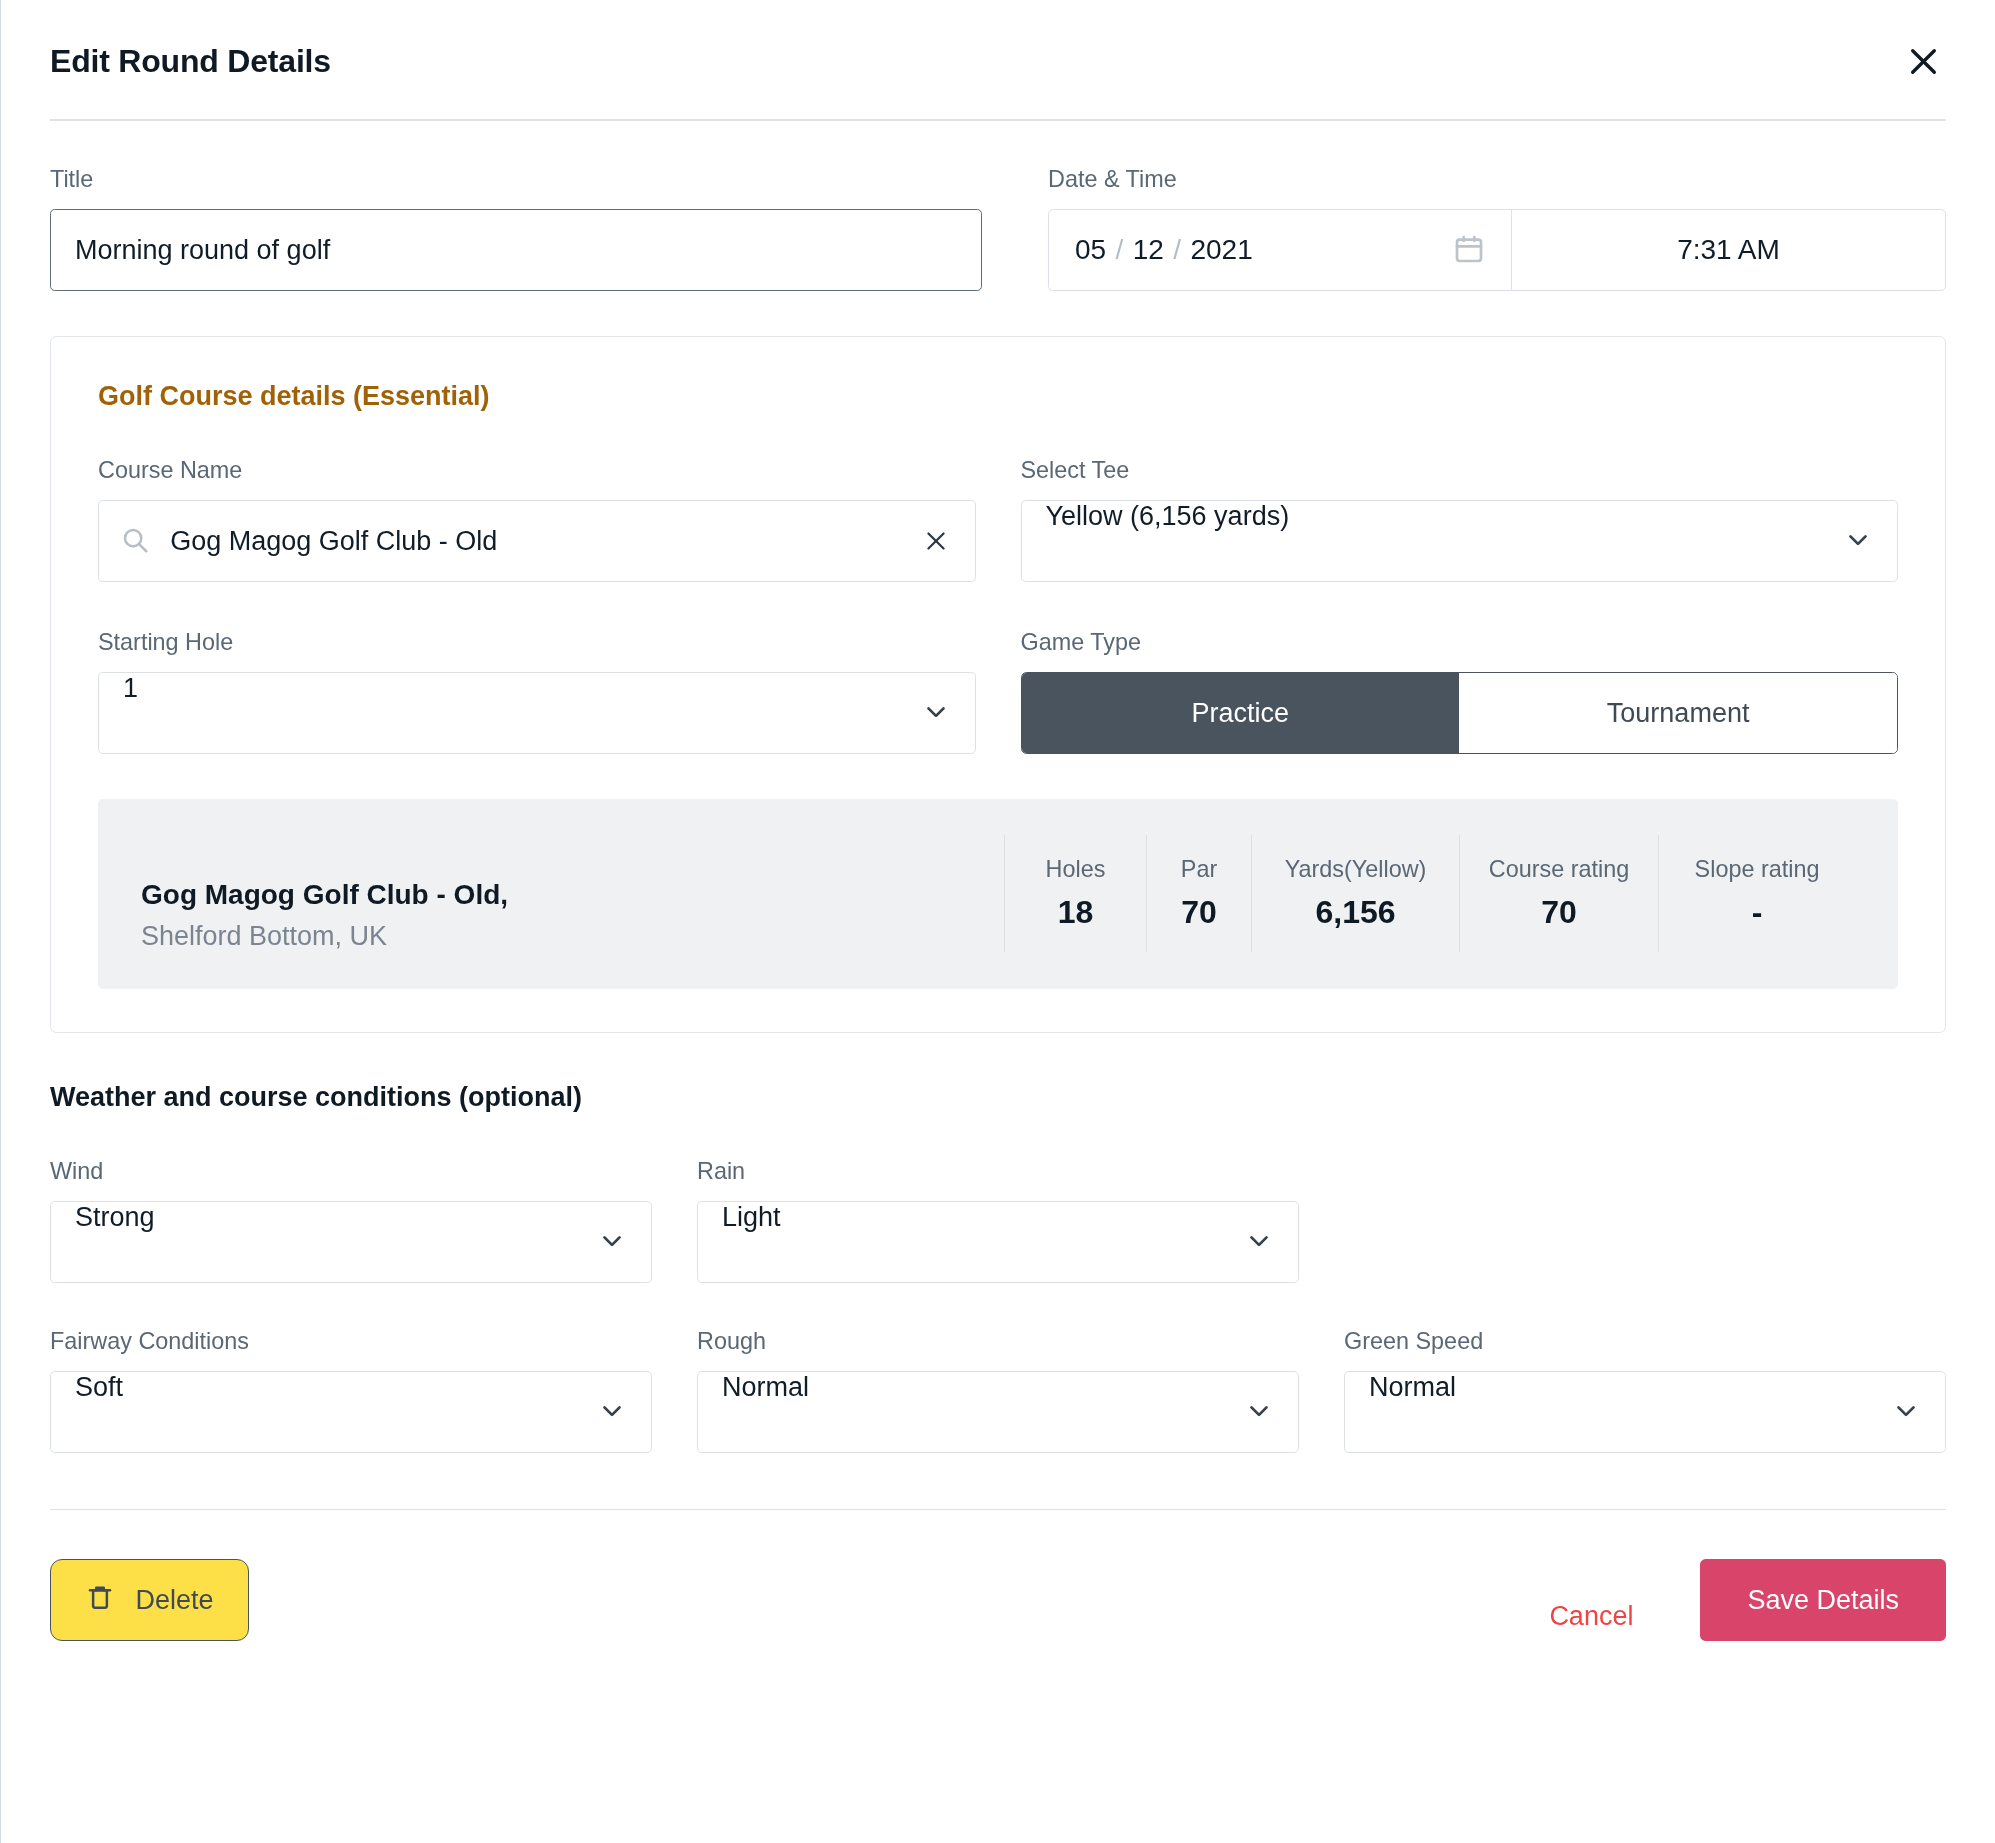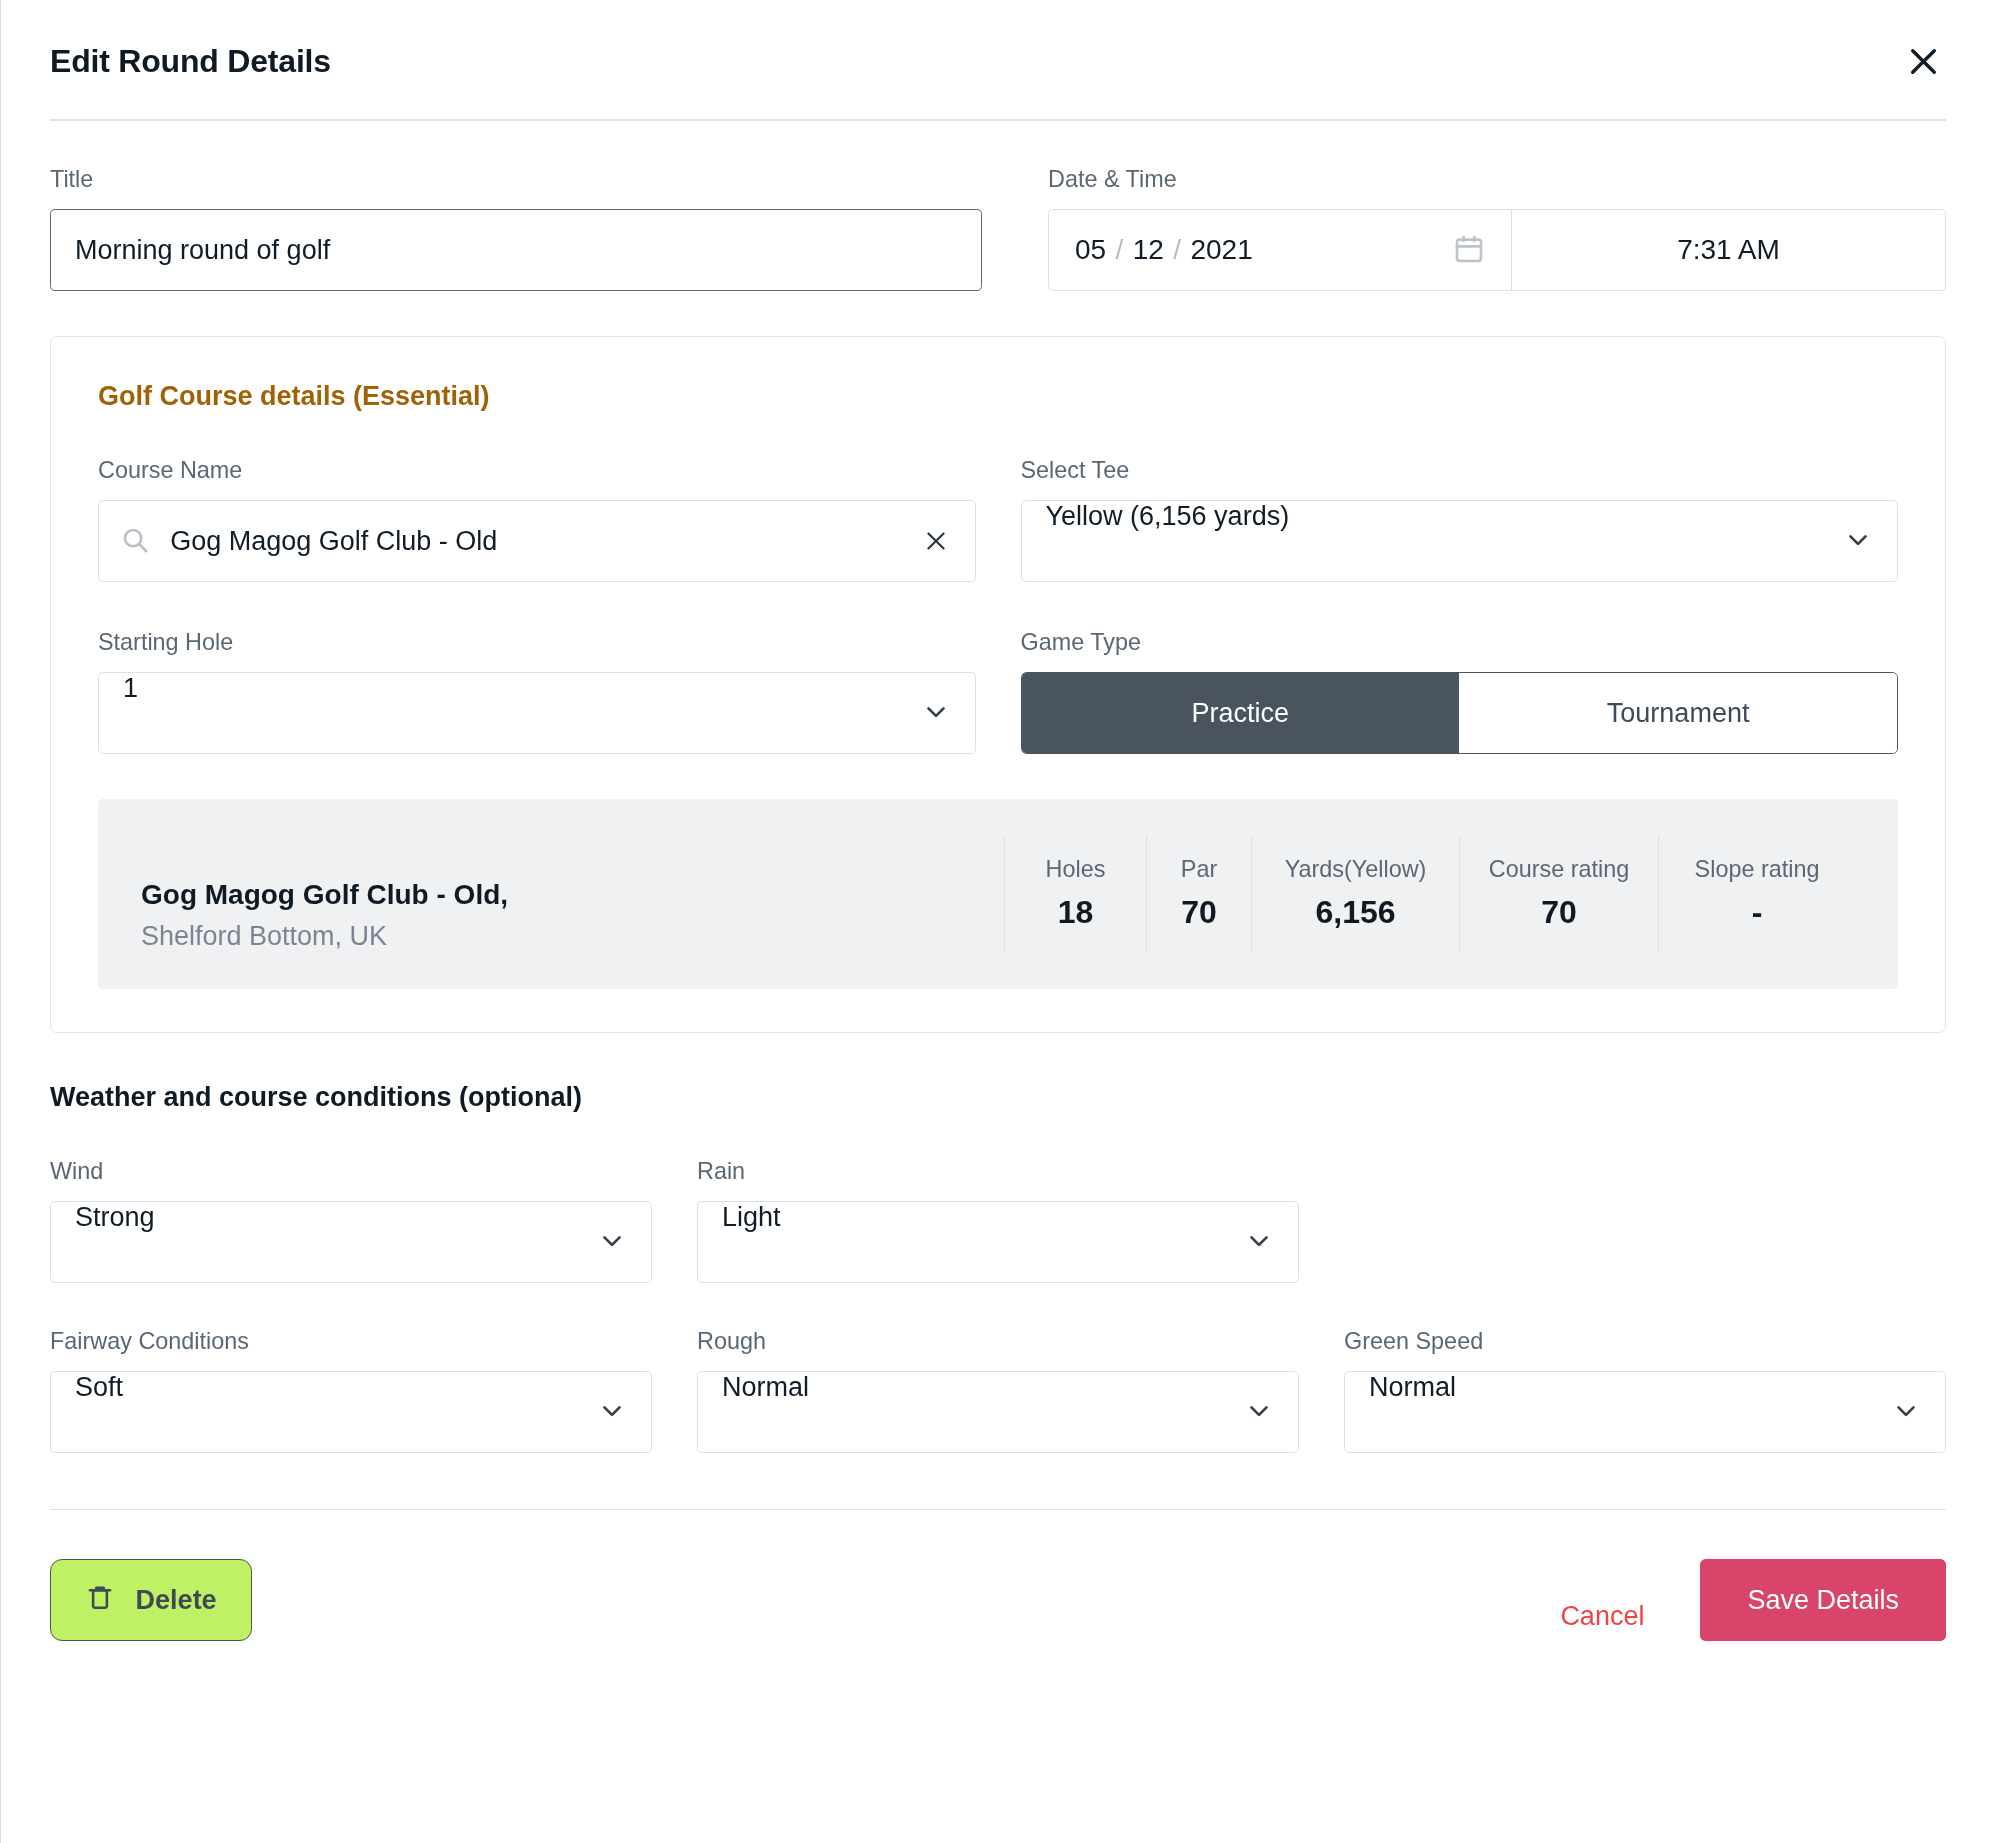--- a/index.html
+++ b/index.html
@@ -288,24 +288,24 @@
     padding-top: 49px;
   }
   .delete-btn {
     display: flex;
     align-items: center;
     gap: 20.6px;
     height: 82px;
     padding: 0 34px;
     border: 1.9px solid #4a545e;
     border-radius: 12px;
-    background: #bef264;
+    background: #fde047;
     color: #3f4a55;
     font-size: 27px;
-    font-weight: bold;
+    font-weight: normal;
     cursor: pointer;
     font-family: "Liberation Sans", sans-serif;
   }
   .footer-spacer { flex: 1; }
   .cancel-btn {
     background: none;
     border: none;
     font-size: 27px;
     color: #ef4444;
     cursor: pointer;
@@ -316,21 +316,21 @@
   .save-btn {
     height: 82px;
     padding: 0 47px;
     background: #d9456a;
     border: none;
     border-radius: 5.6px;
     color: #ffffff;
     font-size: 27px;
     cursor: pointer;
     font-family: "Liberation Sans", sans-serif;
-    margin-left: 15px;
+    margin-left: 26px;
   }
 </style>
 </head>
 <body>
 
 <div class="modal">
 
   <div class="modal-header">
     <div class="modal-title">Edit Round Details</div>
     <button class="close-btn">

